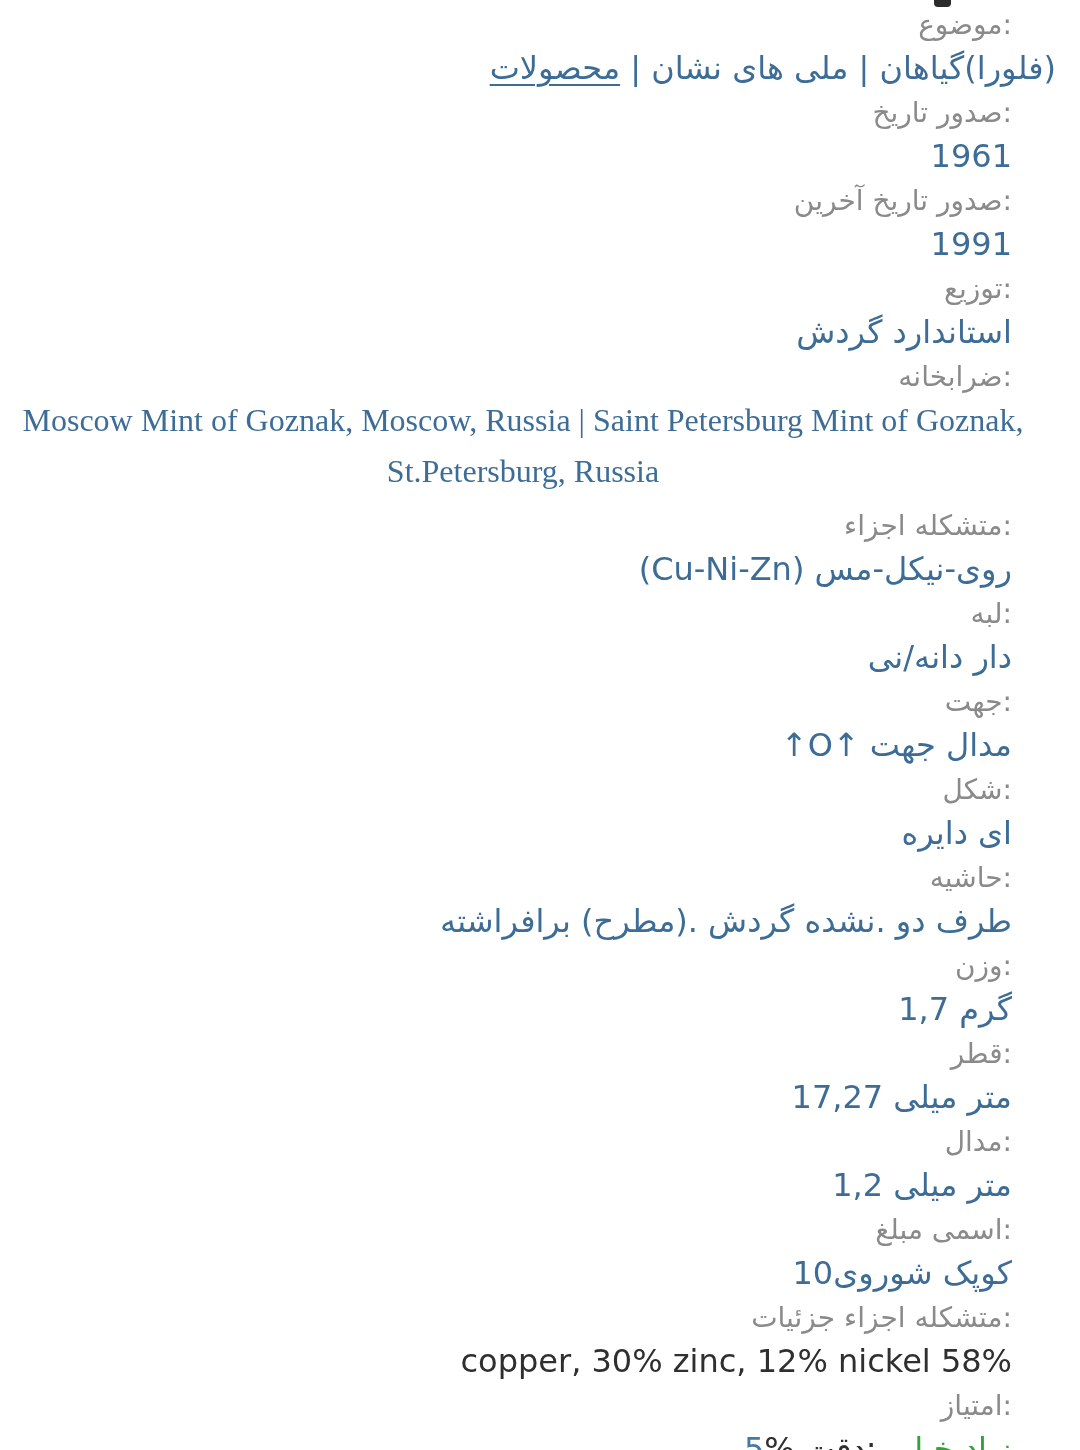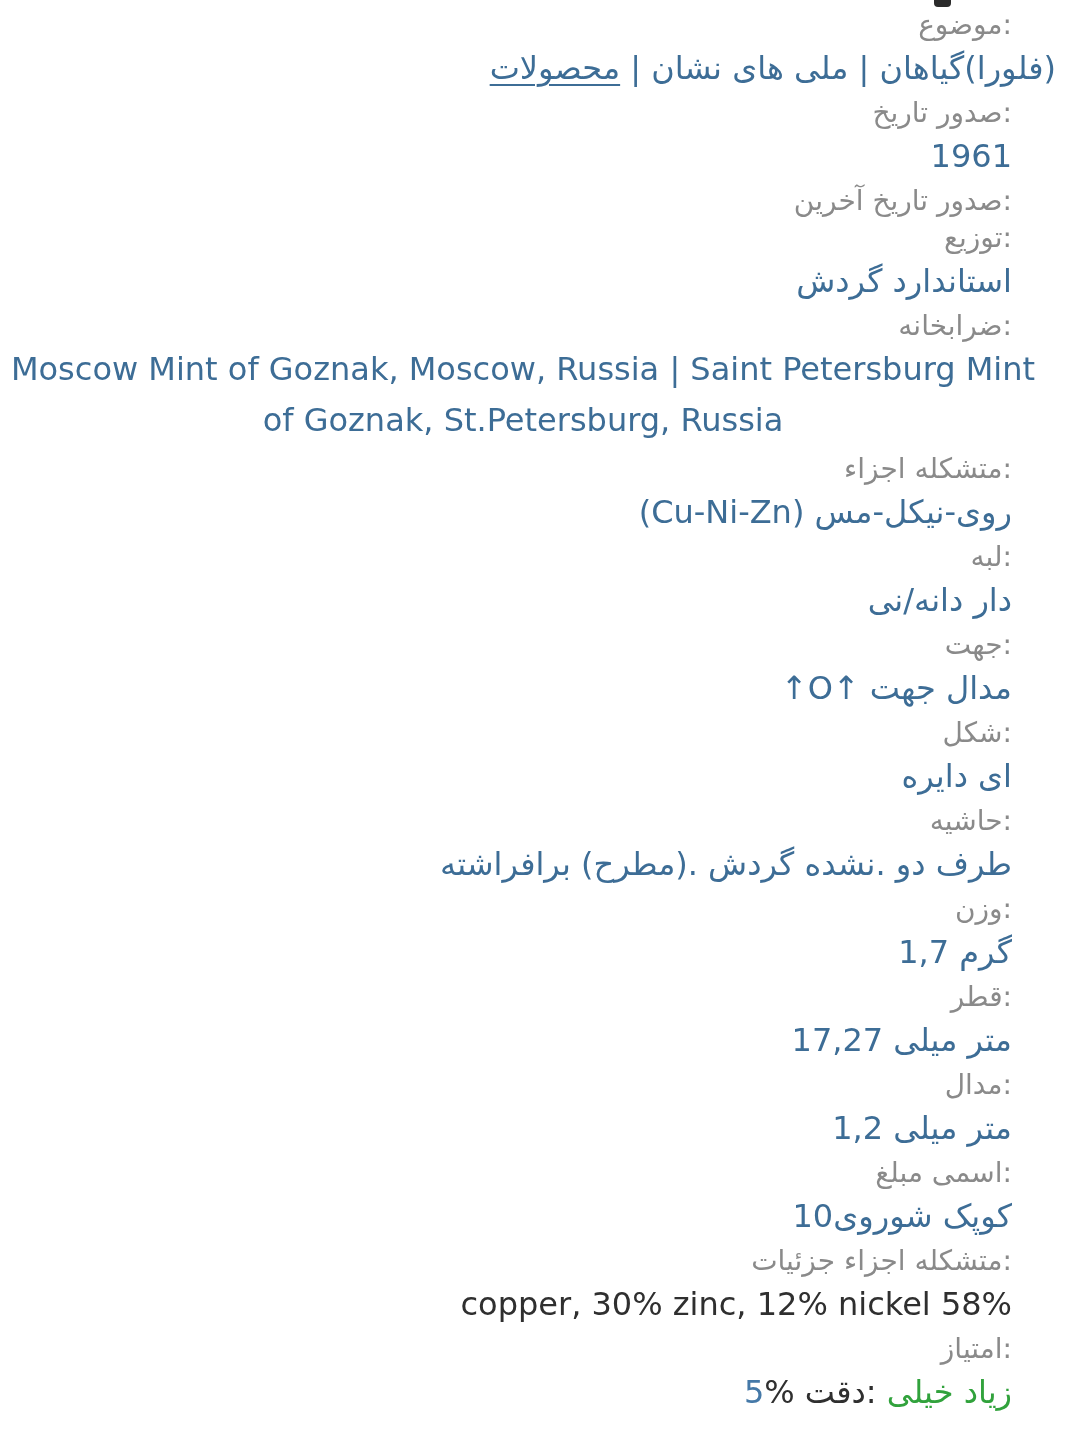--- a/index.html
+++ b/index.html
@@ -9,21 +9,21 @@
     direction:ltr;position:relative;
   }
   .list{padding:6px 68px 0 40px;text-align:right;}
   .label{
     font-size:28px;line-height:37px;color:var(--gray);
     white-space:nowrap;
   }
   .value,.rich{
     font-size:32px;line-height:51px;color:var(--blue);
   }
-  .center{text-align:center;margin:0 -32px 4px -38px;}
+  .center{text-align:center;margin:0 -32px 10px -38px;font-family:Liberation Serif, serif;}
   .bleed{margin-right:-44px;}
   .value.dark{color:var(--dark);}
   .rich .link{
     color:var(--blue);text-decoration:underline;
     text-decoration-thickness:2px;text-underline-offset:5px;
   }
   .rich .val{color:var(--blue);}
   .rich .blue{color:var(--blue5);}
   .rich .dark{color:var(--dark);}
   .rich .green{color:var(--green);}
@@ -36,20 +36,21 @@
 <body>
 
 <div class="fragment"></div>
 
 <main class="list">
     <div class="label">موضوع:</div>
     <div class="rich bleed"><span class="link">محصولات</span><span class="val">‎ | نشان‎ های‎ ملی‎ | گیاهان‎(فلورا)</span></div>
     <div class="label">تاریخ‎ صدور:</div>
     <div class="value">1961</div>
     <div class="label">آخرین‎ تاریخ‎ صدور:</div>
+    <div class="value">1991</div>
     <div class="label">توزیع:</div>
     <div class="value">گردش‎ استاندارد</div>
     <div class="label">ضرابخانه:</div>
     <div class="value center">Moscow Mint of Goznak, Moscow, Russia | Saint Petersburg Mint of Goznak, St.Petersburg, Russia</div>
     <div class="label">اجزاء‎ متشکله:</div>
     <div class="value">(Cu-Ni-Zn) مس‎-‎نیکل‎-‎روی</div>
     <div class="label">لبه:</div>
     <div class="value">نی‎/‎دانه‎ دار</div>
     <div class="label">جهت:</div>
     <div class="value">↑O↑ جهت‎ مدال</div>

